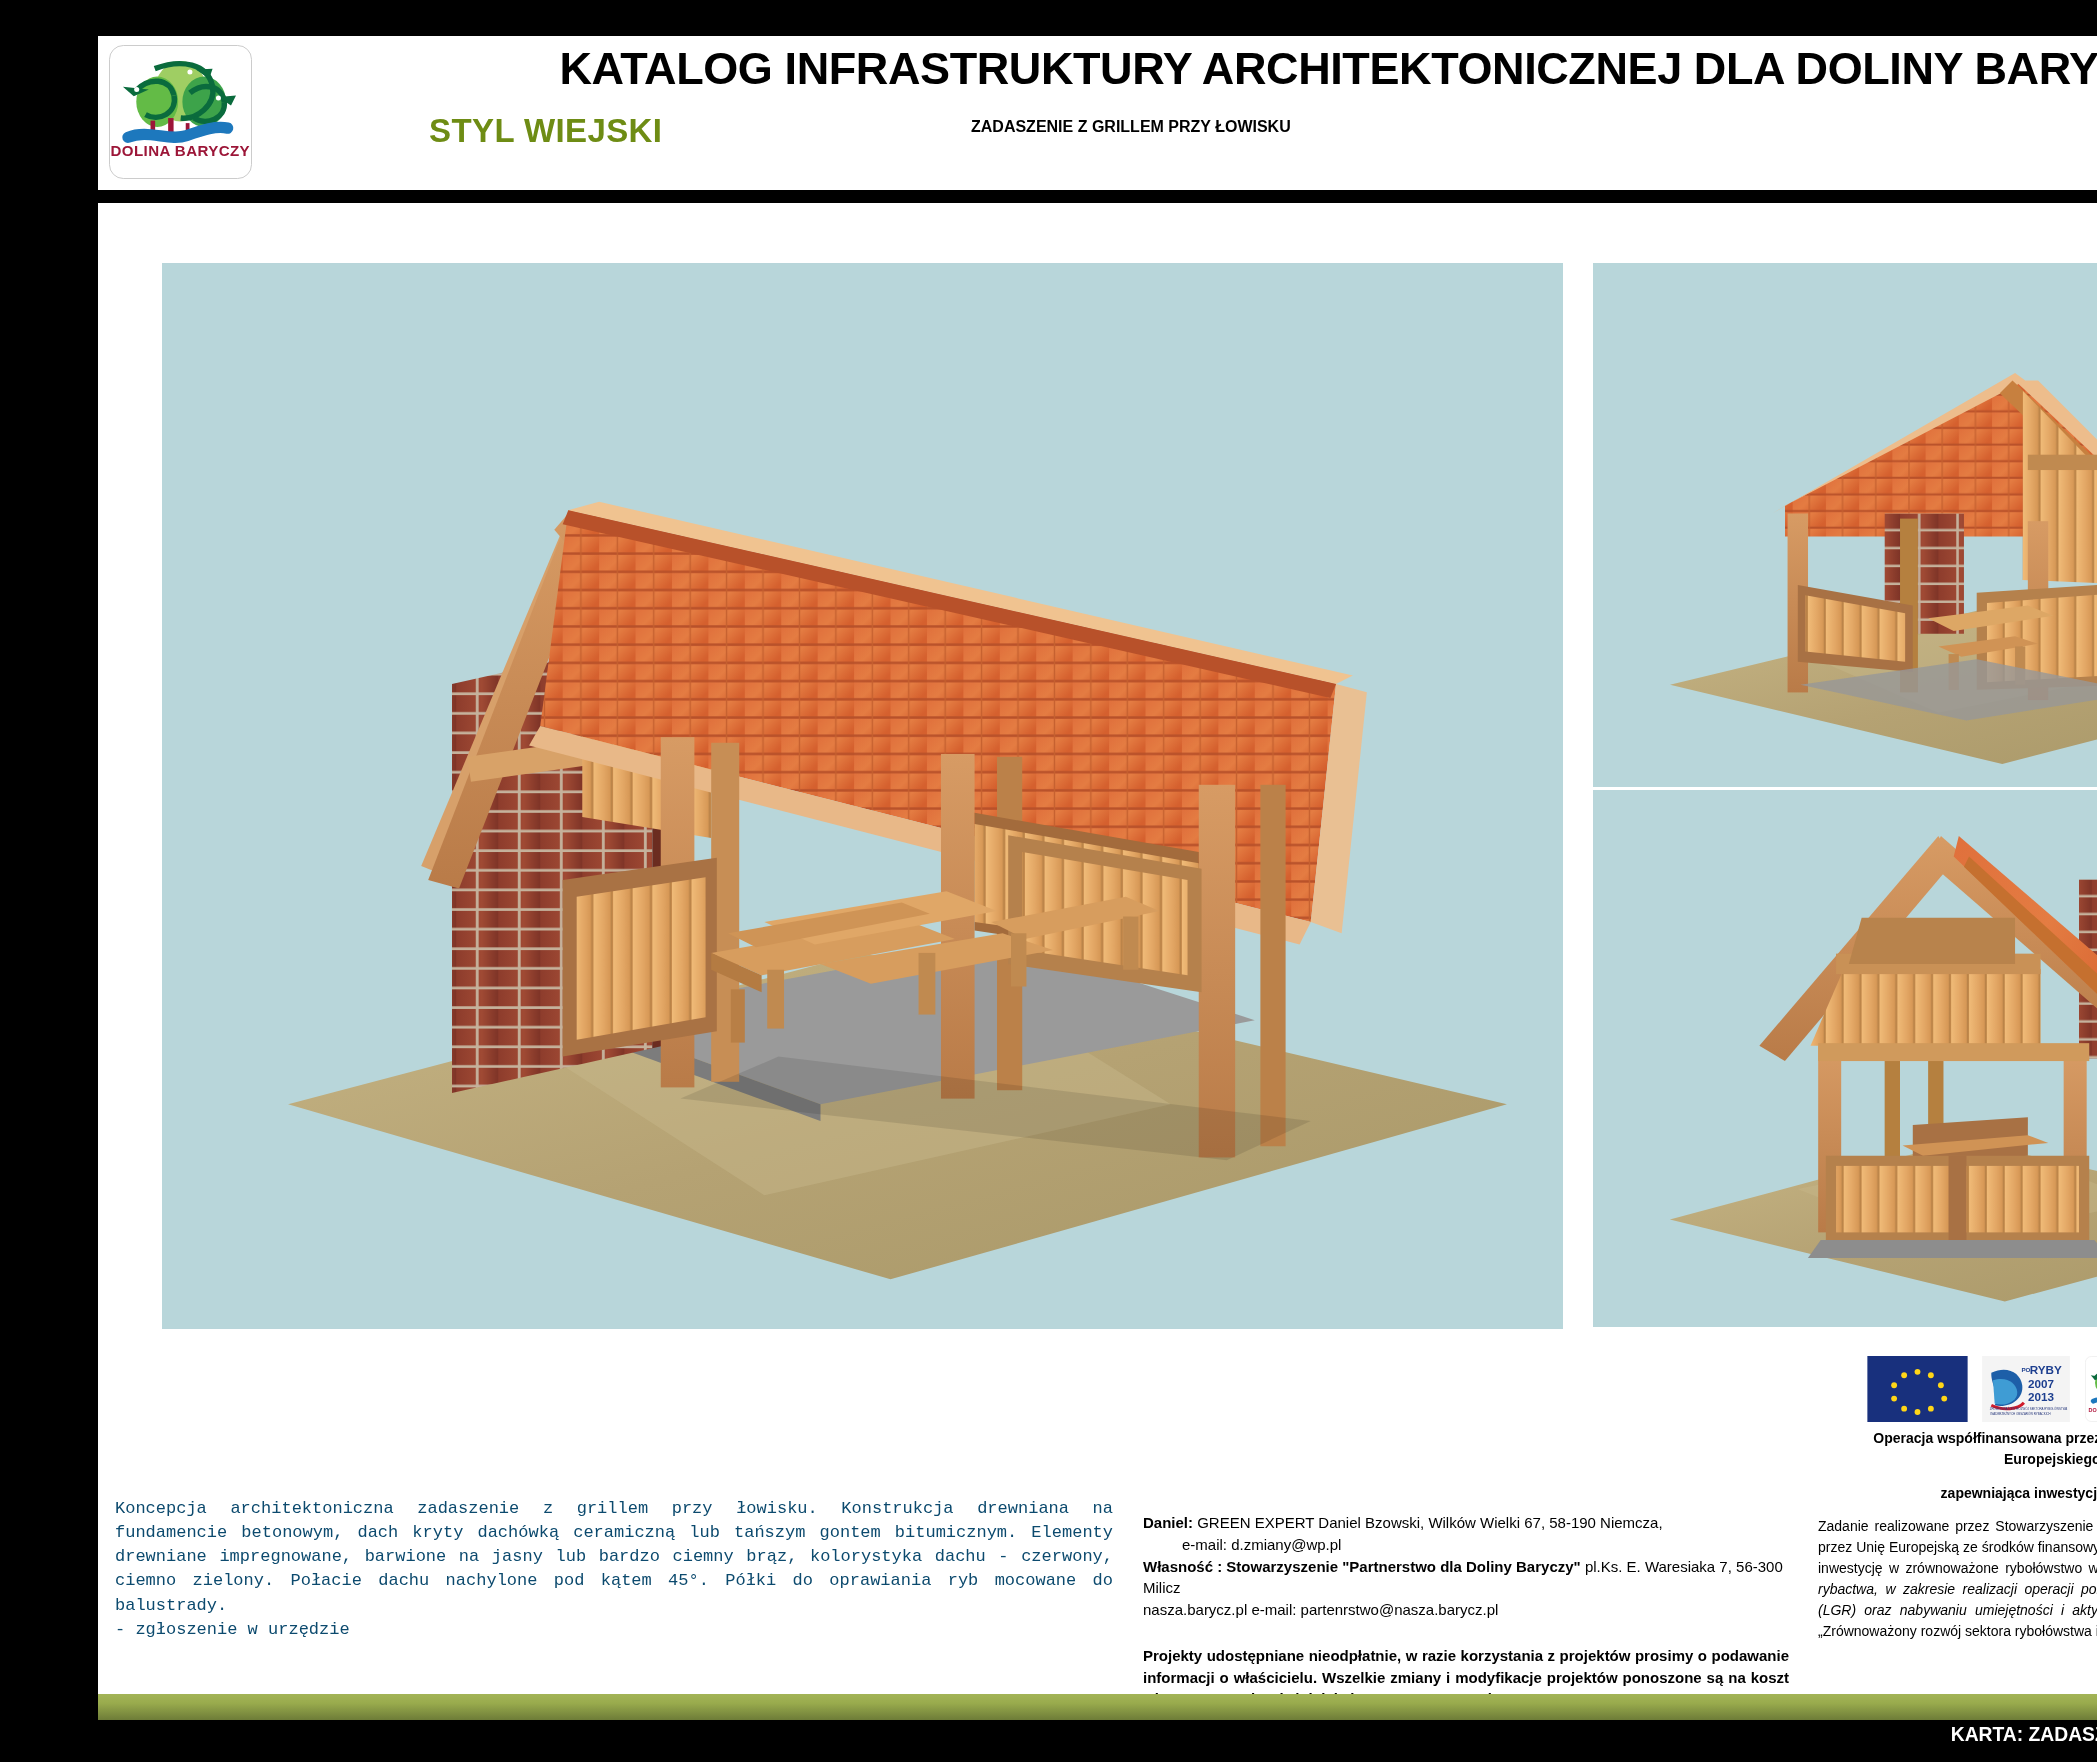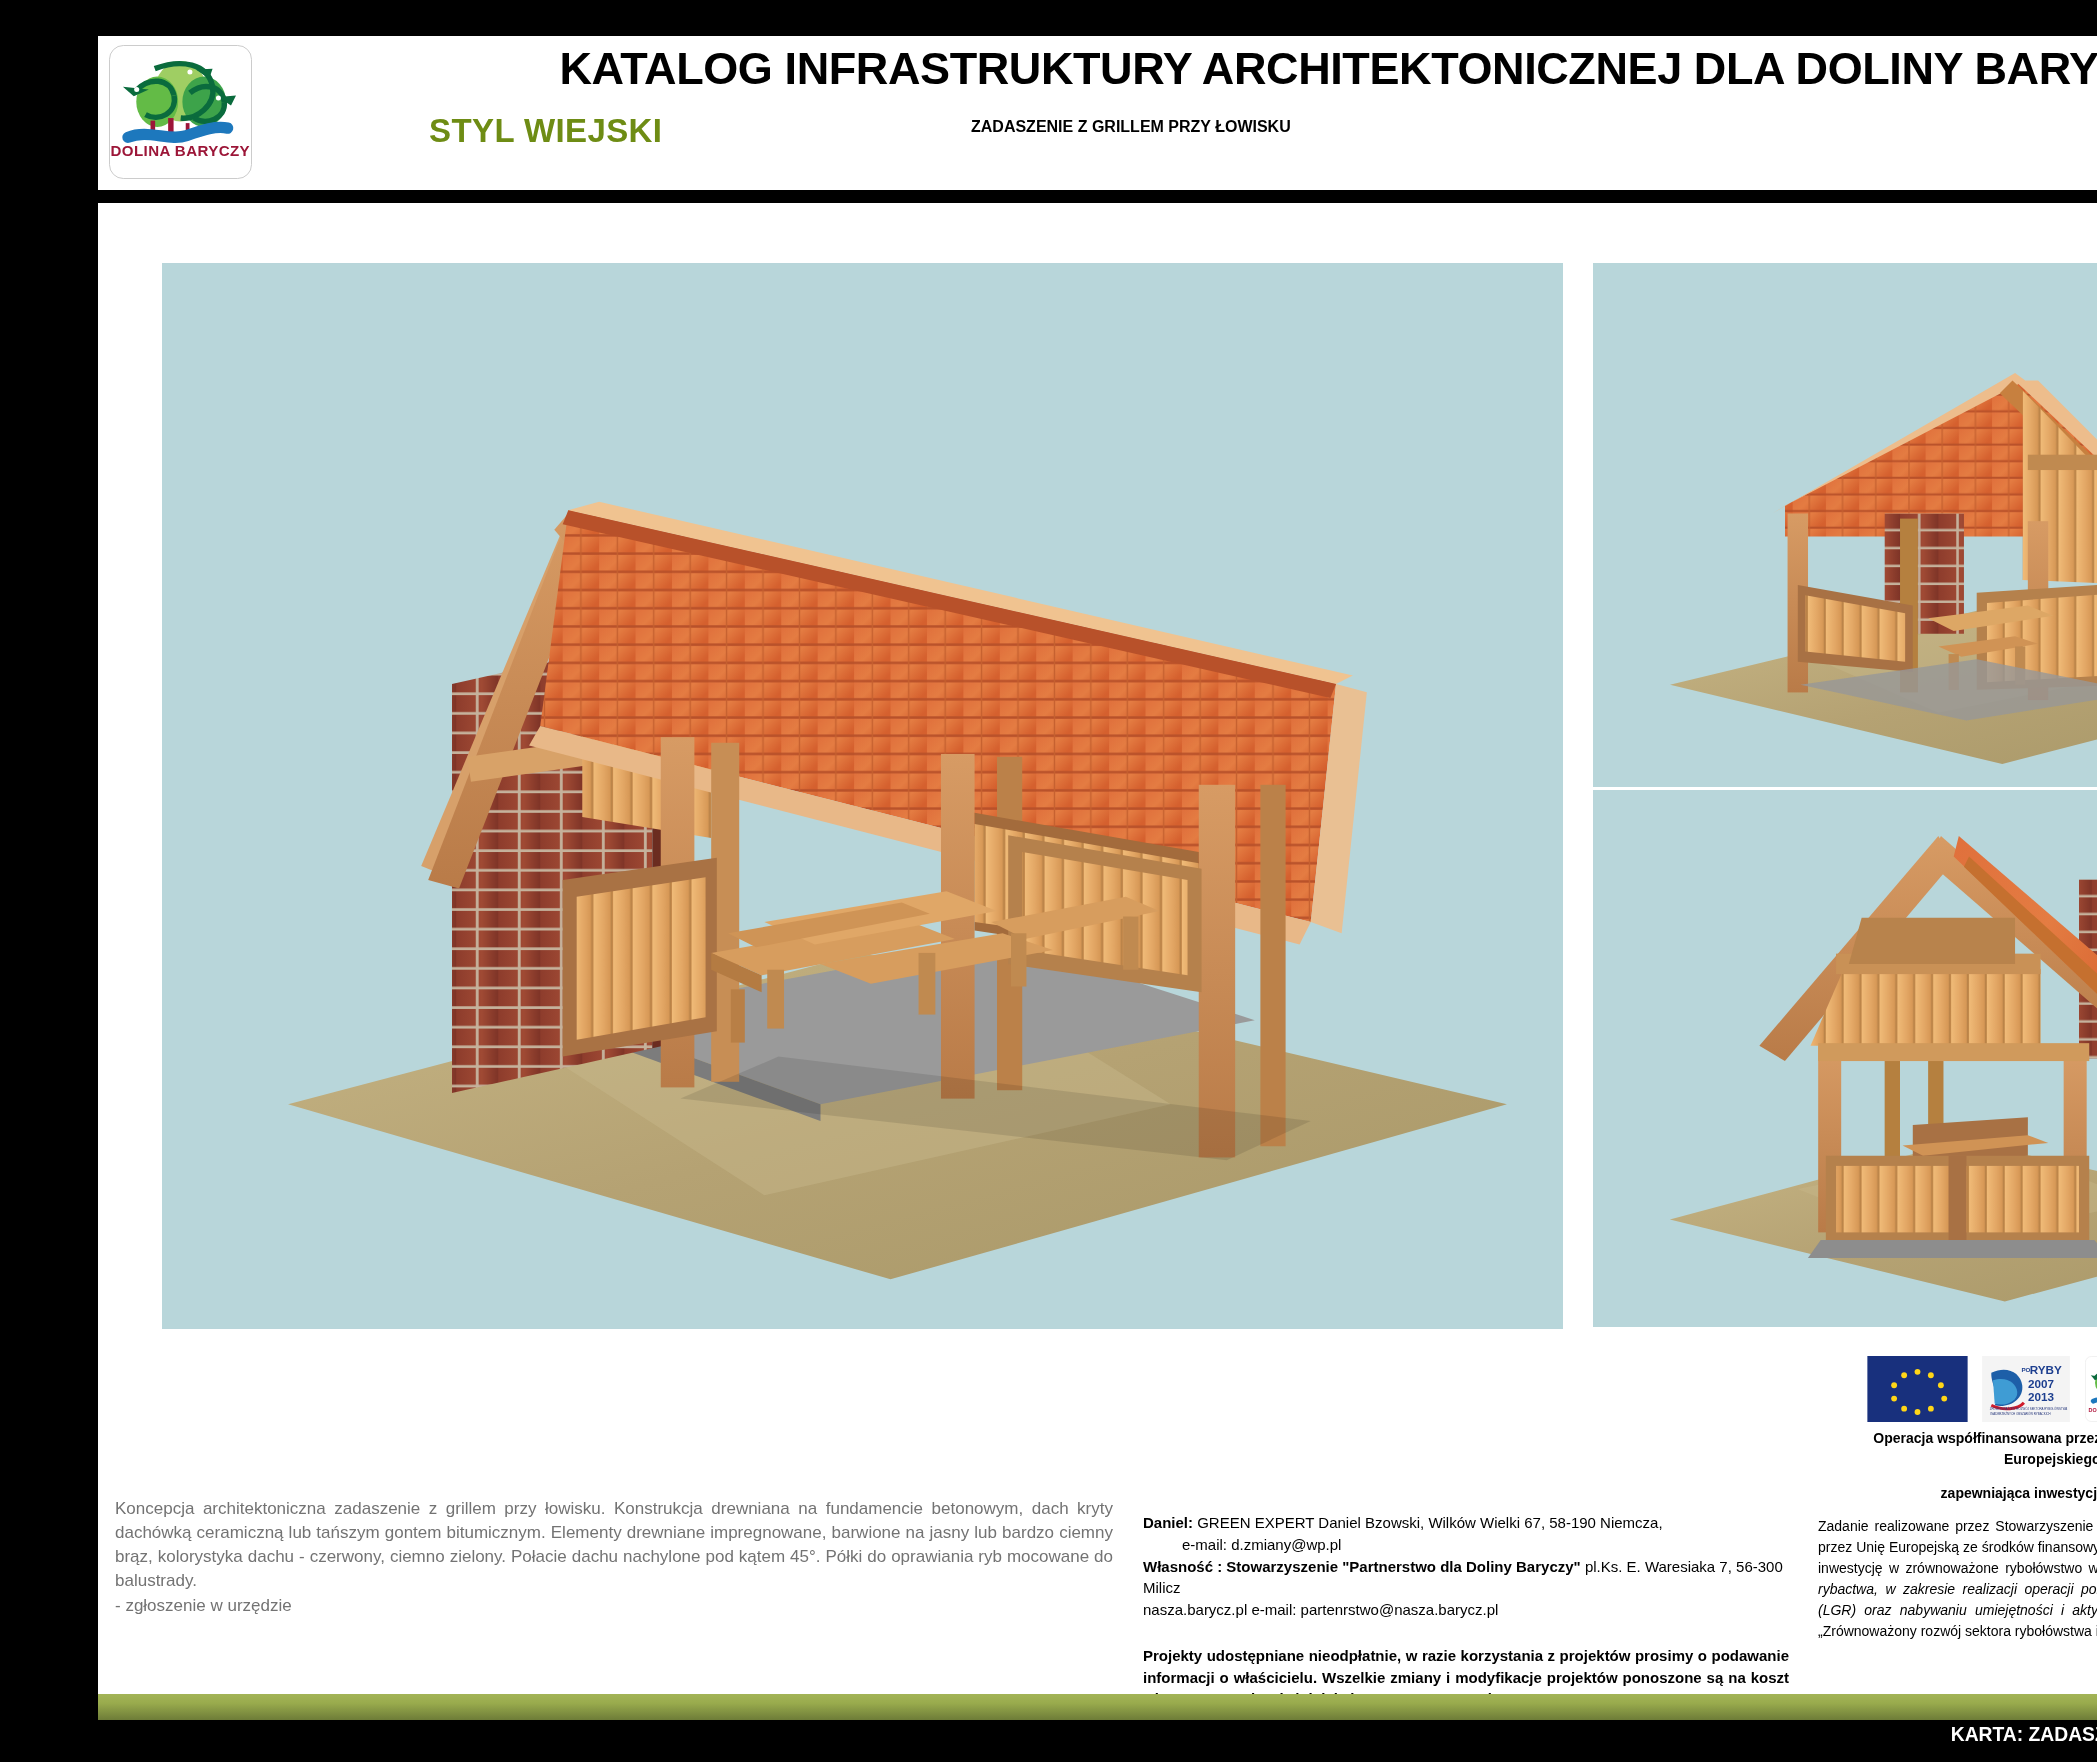--- a/index.html
+++ b/index.html
@@ -27,21 +27,21 @@
 
   .panel{position:absolute;background:#b8d6da;overflow:hidden;}
   #panel-main{left:64px;top:60px;width:1401px;height:1066px;}
   #panel-tr{left:1495px;top:60px;width:793px;height:524px;}
   #panel-br{left:1495px;top:587px;width:793px;height:537px;}
 
   .scene{position:absolute;left:0;top:0;width:100%;height:100%;}
 
   
   .txt-left{position:absolute;left:17px;top:1294px;width:998px;font-size:17px;line-height:1.42;
-     color:#737373;text-align:justify;font-family:Liberation Sans, sans-serif;}
+     color:#0c4a6e;text-align:justify;font-family:Liberation Mono, monospace;}
   .txt-left p{margin:0;}
   .txt-mid{position:absolute;left:1045px;top:1309px;width:646px;font-size:15px;line-height:1.45;
      color:#000;font-family:"Liberation Sans",sans-serif;}
   .txt-mid p{margin:0;}
   .txt-mid .b{font-weight:bold;}
   .txt-mid .para{margin-top:24px;font-weight:bold;text-align:justify;}
   .txt-right{position:absolute;left:1720px;top:1225px;width:621px;font-size:14px;line-height:1.5;
      color:#000;font-family:"Liberation Sans",sans-serif;}
   .txt-right .c{text-align:center;font-weight:bold;margin:0;}
   .txt-right .body-par{margin-top:12.6px;text-align:justify;}

